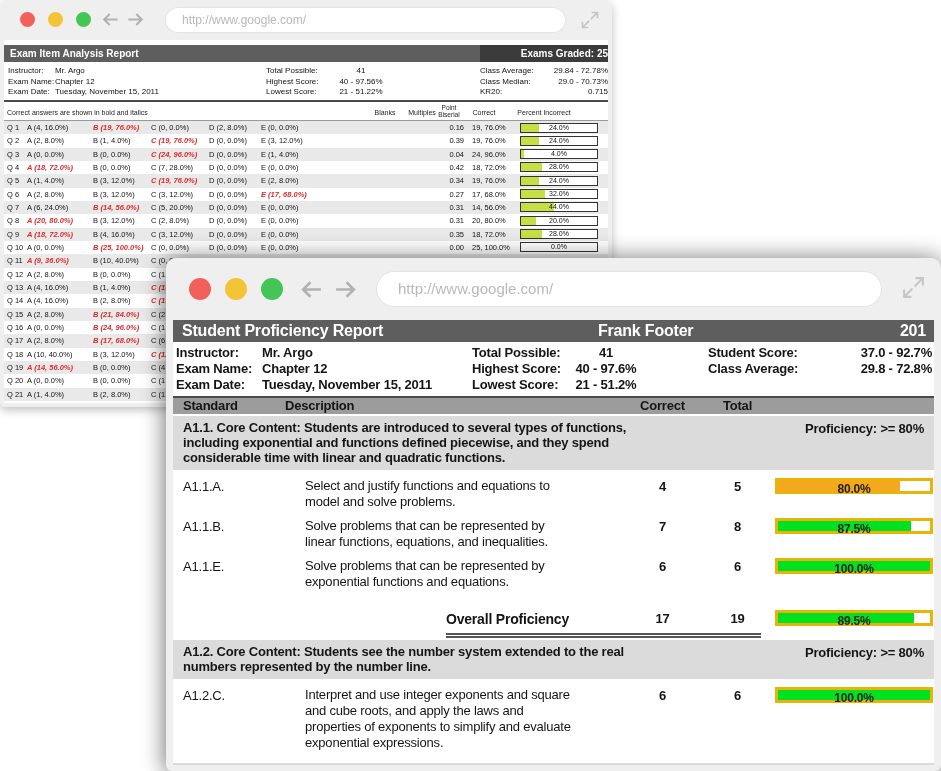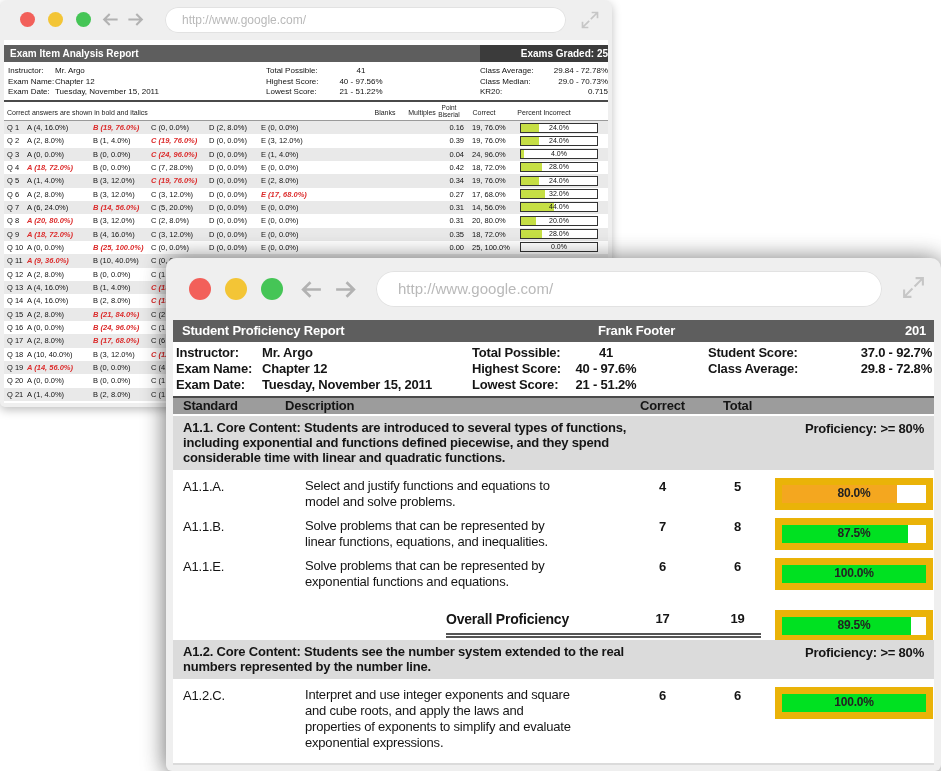--- a/index.html
+++ b/index.html
@@ -68,21 +68,21 @@
   .fw .dot { width:22px; height:22px; top:20px; }
   .fw .d1{ left:23px; background:var(--dot-red);} .fw .d2{ left:59px; background:var(--dot-yellow);} .fw .d3{ left:95px; background:var(--dot-green);}
   .fw .back{ left:133px; top:19px; width:25px; height:25px; }
   .fw .fwd { left:167px; top:19px; width:25px; height:25px; }
   .fw .urlbar { left:210px; top:13px; width:506px; height:36px; border-radius:18px;
                 font-size:15px; line-height:36px; padding-left:22px; }
   .fw .expand { left:735px; top:17px; width:25px; height:25px; }
   .fw-report { position:absolute; left:7px; top:62px; width:761px; height:445px; background:#fff;
                color:#151515; font-size:13px; letter-spacing:-0.2px; overflow:hidden; }
 
-  .fw-titlebar { height:22px; background:var(--hdr); color:#fff; font-size:13px; font-weight:bold;
+  .fw-titlebar { height:22px; background:var(--hdr); color:#fff; font-size:16px; font-weight:bold;
                  line-height:22px; position:relative; }
   .fw-titlebar .t-left { padding-left:9px; }
   .fw-titlebar .t-center { position:absolute; left:425px; top:0; }
   .fw-titlebar .t-right { position:absolute; right:8px; top:0; }
 
   .fw-info { height:54px; position:relative; font-weight:bold; }
   .fw .irow { line-height:16px; }
   .fw .f1 { left:3px; top:3px; }   .fw .f1 .ilab { width:86px; }
   .fw .f2 { left:299px; top:3px; } .fw .f2 .ilab { width:95px; } .fw .f2 .ival { width:78px; text-align:center; }
   .fw .f3 { left:495px; top:3px; width:264px; } .fw .f3 .irow { justify-content:space-between;margin-left:40px; }
@@ -95,21 +95,21 @@
 
   .sec { background:var(--sech); position:relative; padding:4px 10px 5px; margin-top:2px; }
   .sec-text { font-weight:bold; white-space:pre-line; line-height:15px; width:600px; }
   .sec-prof { position:absolute; right:10px; top:5px; font-weight:bold; }
 
   .frow { position:relative; margin-top:8px; min-height:32px; }
   .f-std { position:absolute; left:10px; top:1px; }
   .f-desc { margin-left:132px; width:320px; white-space:pre-line; line-height:16px; }
   .f-cor, .f-tot { position:absolute; top:1px; width:55px; text-align:center; font-weight:bold; }
   .f-cor { left:462px; } .f-tot { left:537px; }
-  .f-bar { position:absolute; left:602px; top:0; width:158px; height:32px; border:7px solid #eab308; background:#fff; }
+  .f-bar { position:absolute; left:602px; top:0; width:158px; height:16px; border:3px solid #eab308; background:#fff; }
   .f-bar .fill { position:absolute; left:0; top:0; bottom:0; }
   .f-bar .blab { position:absolute; left:0; right:0; top:0; text-align:center; font-size:12px;
                  line-height:16px; font-weight:bold; color:#222; }
   .orow { position:relative; margin-top:20px; height:20px; }
   .o-lab { position:absolute; left:273px; top:1px; font-weight:bold; font-size:14px; }
   .drule { margin:3px 0 0 273px; width:315px; height:5px; border-top:2px solid #555; border-bottom:2px solid #555; }
   .endstrip { height:11px; background:var(--sech); margin-top:12px; }
 </style>
 </head>
 <body>

